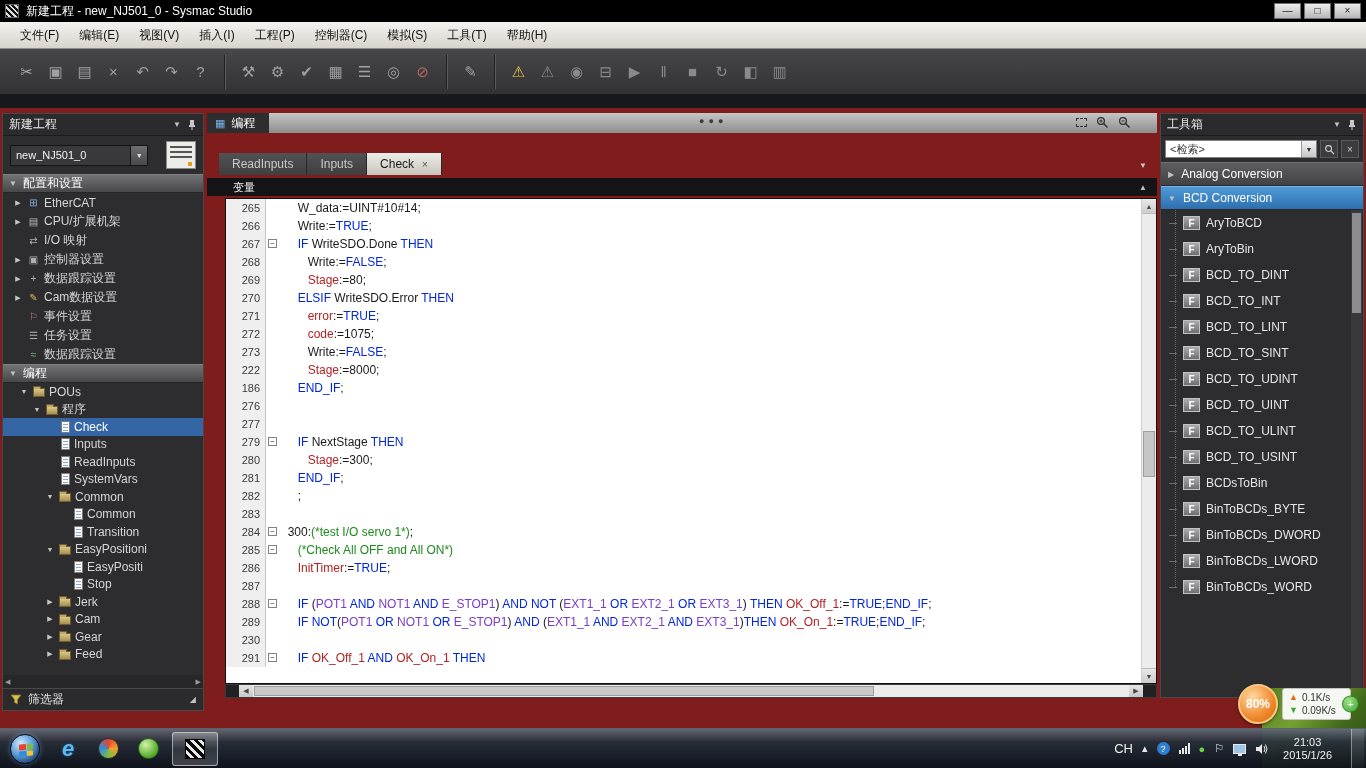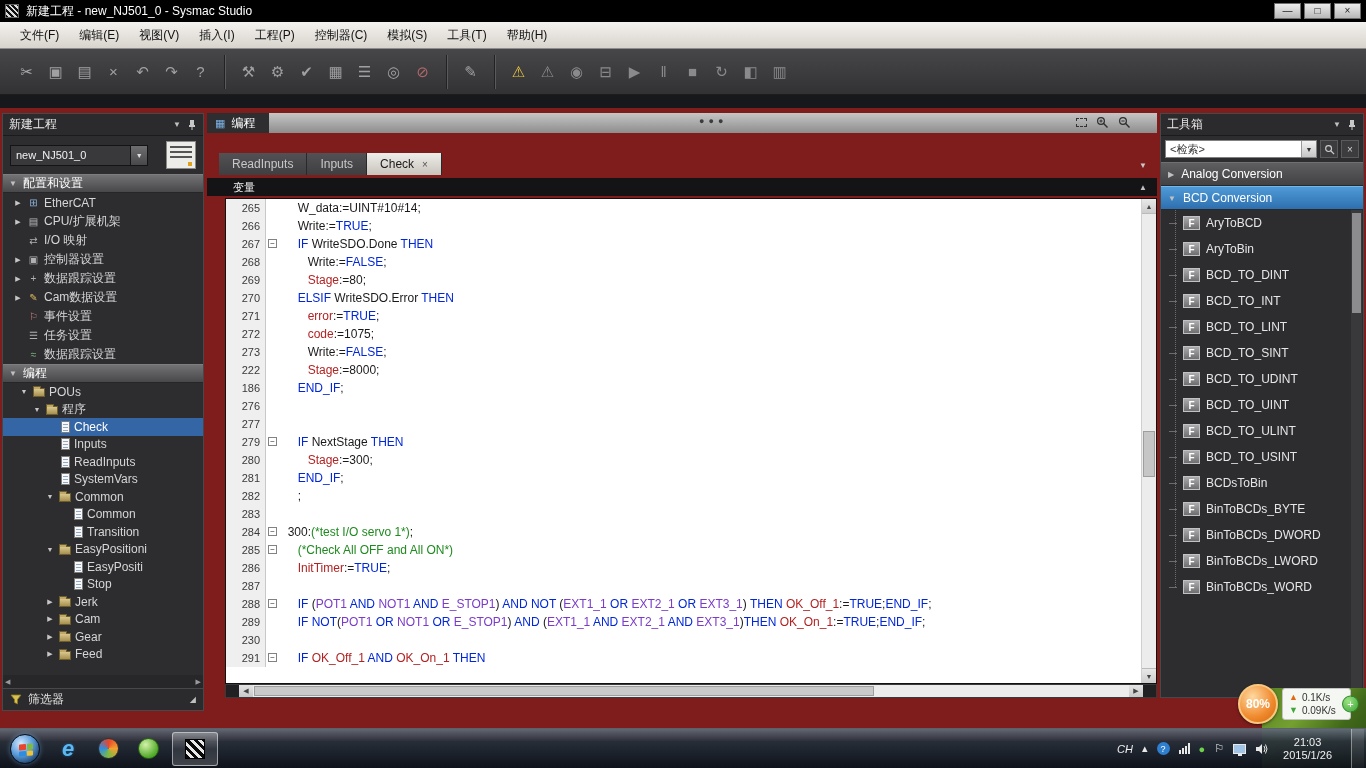--- a/index.html
+++ b/index.html
@@ -115,21 +115,21 @@
   .orb-flag { position:absolute; left:8px; top:9px; width:14px; height:12px; display:grid; grid-template-columns:1fr 1fr; grid-template-rows:1fr 1fr; gap:1px; transform:skewY(-4deg); }
   .orb-flag i { border-radius:1px; }
   .task-icons { display:flex; align-items:center; gap:8px; margin-left:4px; }
   .ti { width:32px; height:30px; display:flex; align-items:center; justify-content:center; border-radius:3px; }
   .ie-e { color:#5db8f0; font-size:22px; font-style:italic; font-weight:bold; text-shadow:0 0 3px #1a5a90; }
   .sogou-circ { width:21px; height:21px; border-radius:50%; background:conic-gradient(#e8452c,#f2a030,#7dbb42,#2f8de0,#e8452c); border:1px solid #333; }
   .green-circ { width:21px; height:21px; border-radius:50%; background:radial-gradient(circle at 35% 30%,#d2f2a8,#52aa2a 70%); border:1px solid #2c6a14; }
   .sysmac-task { width:46px; height:34px; background:linear-gradient(rgba(255,255,255,.30),rgba(255,255,255,.08) 50%,rgba(255,255,255,.20)); border:1px solid rgba(255,255,255,.5); border-radius:3px; display:flex; align-items:center; justify-content:center; }
   .sysmac-ico { width:20px; height:20px; border:1px solid #000; background:repeating-linear-gradient(45deg,#0a0a0a 0 3px,#e8e8e8 3px 6px); }
   .tray { margin-left:auto; display:flex; align-items:center; gap:9px; color:#f0f0f0; padding-right:2px; }
-  .tray-txt { font-size:11px;font-style:italic; }
+  .tray-txt { font-size:13px; }
   .tray-ic { font-size:11px; color:#e8e8e8; }
   .help-dot { width:13px; height:13px; border-radius:50%; background:#2f7fd0; color:#fff; font-size:9px; display:flex; align-items:center; justify-content:center; }
   .net-ico { display:flex; align-items:flex-end; gap:1px; height:11px; }
   .net-ico i { width:2px; background:#e8e8e8; }
   .mon-ico { width:13px; height:10px; border:1px solid #e8e8e8; background:#9fc4e8; position:relative; }
   .mon-ico::after { content:""; position:absolute; left:4px; bottom:-3px; width:4px; height:2px; background:#e8e8e8; }
   .clock { font-size:11px; line-height:13px; text-align:center; padding:0 6px; }
   .show-desktop { width:13px; height:40px; margin-left:4px; border-left:1px solid rgba(255,255,255,.4); background:linear-gradient(rgba(255,255,255,.14),rgba(255,255,255,.03)); }
 </style>
 </head>

